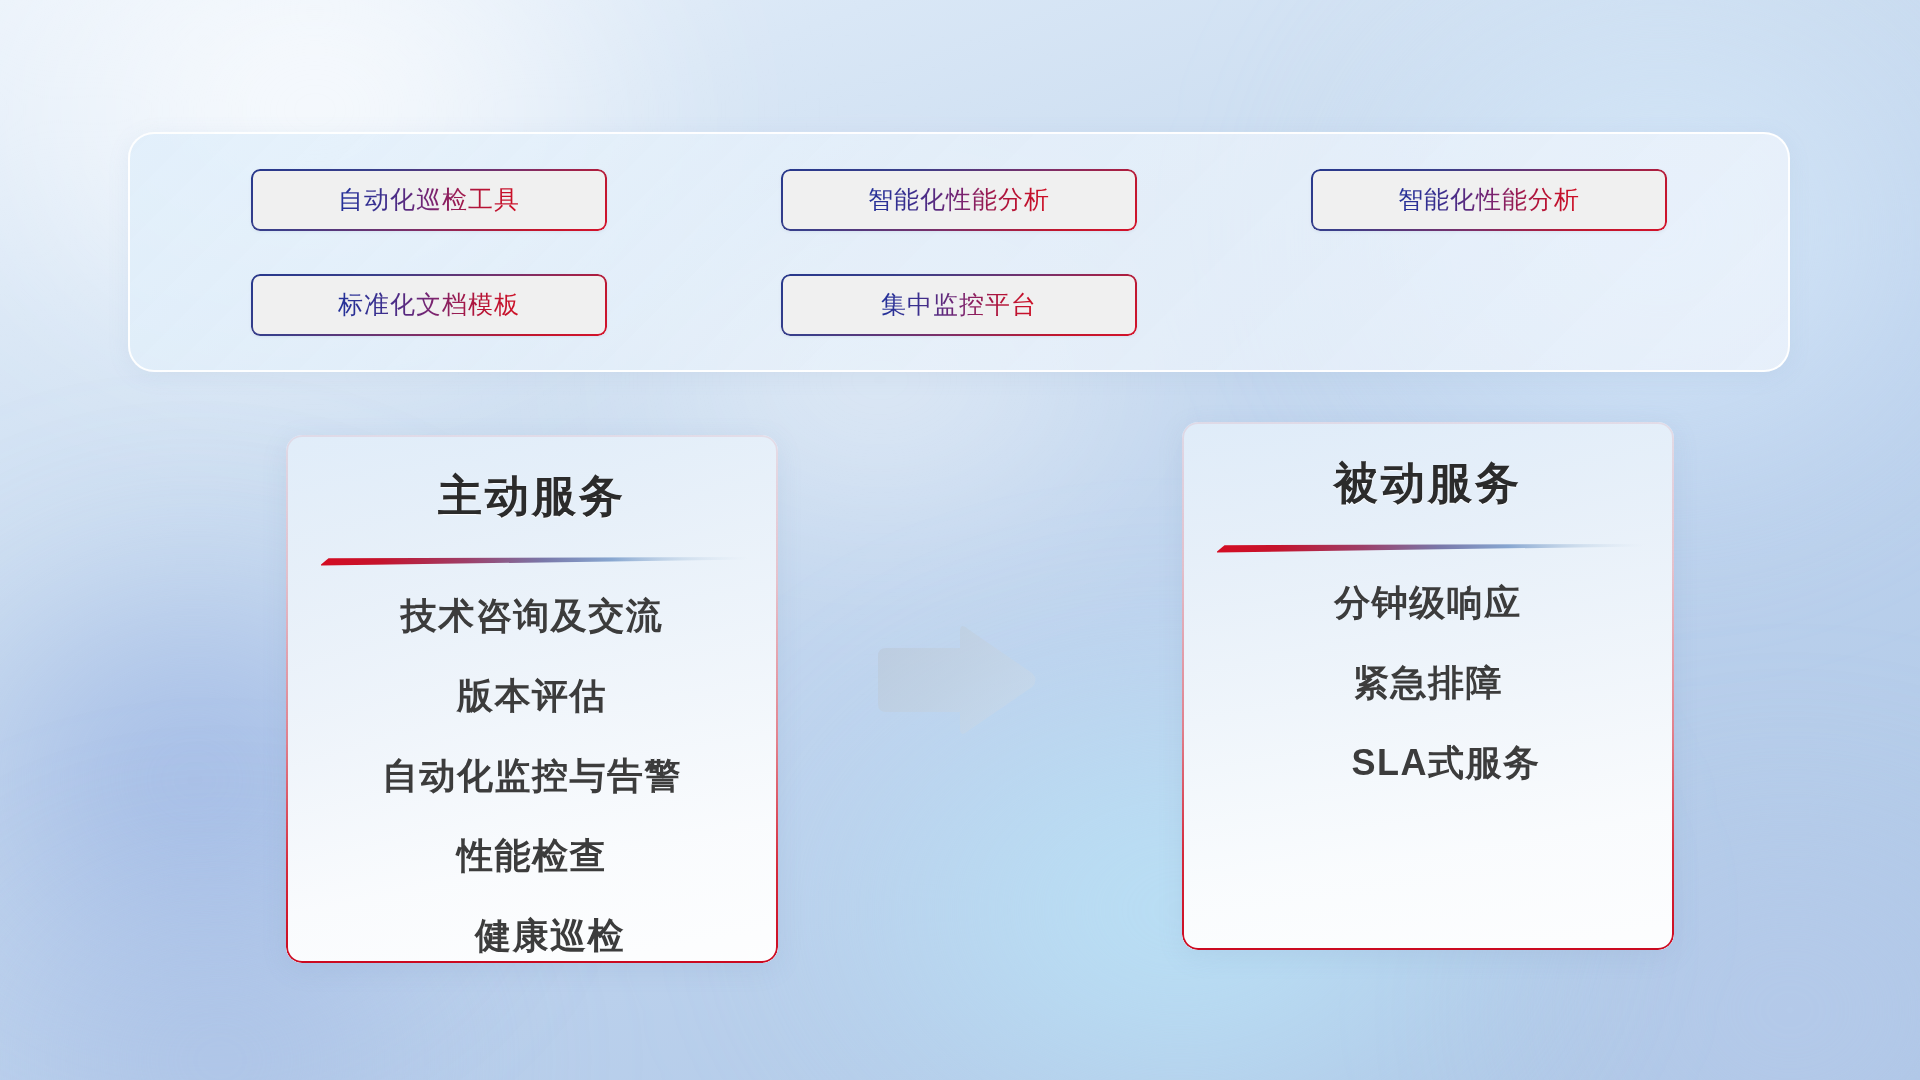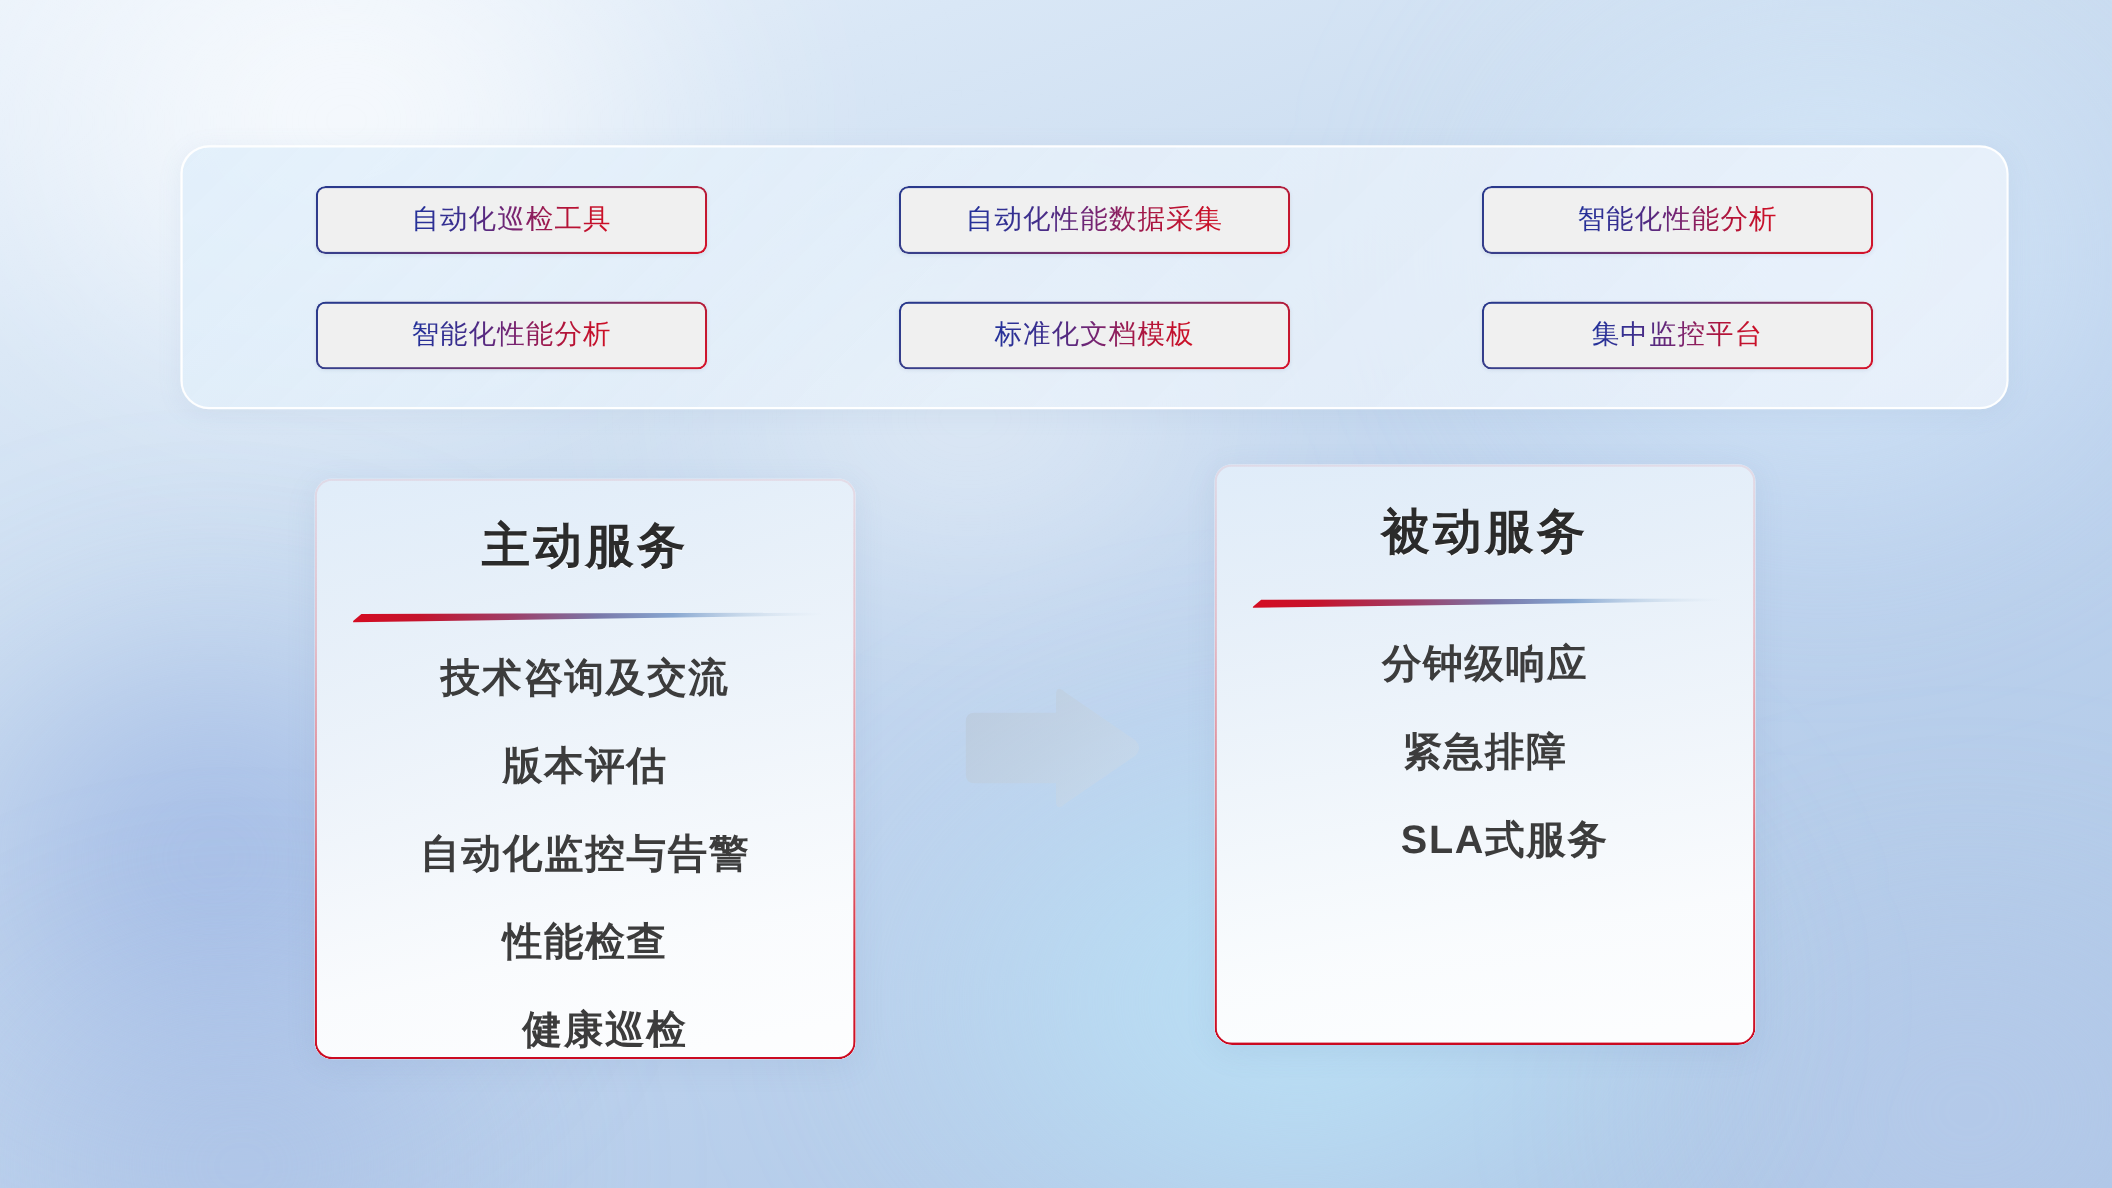--- a/index.html
+++ b/index.html
@@ -68,21 +68,20 @@
     border: 2px solid rgba(255,255,255,0.95);
     background: linear-gradient(135deg, rgba(223,238,250,0.82) 0%, rgba(233,242,251,0.74) 45%, rgba(243,247,253,0.70) 100%);
     box-shadow: 0 4px 22px rgba(120,150,190,0.10);
     display: grid;
     grid-template-columns: repeat(3, 1fr);
     grid-template-rows: repeat(2, 1fr);
     align-items: center;
     justify-items: center;
     padding: 24px 34px;
     row-gap: 22px;
-    margin-left: 36px;
   }
 
   .pill {
     position: relative;
     width: 356px;
     height: 62px;
     box-sizing: border-box;
     border-radius: 9px;
     background: #f0f0f0;
     display: flex;
@@ -147,21 +146,21 @@
         rgba(211,32,50,0.55) 58%,
         rgba(207,12,32,0.88) 82%,
         #cb0a21 100%);
     -webkit-mask: linear-gradient(#000 0 0) content-box, linear-gradient(#000 0 0);
     -webkit-mask-composite: xor;
     mask: linear-gradient(#000 0 0) content-box, linear-gradient(#000 0 0);
     mask-composite: exclude;
     pointer-events: none;
   }
   #card-proactive { left: 286px; margin-top: 13px; }
-  #card-reactive  { left: 1104px; }
+  #card-reactive  { left: 1182px; }
 
   .card-title {
     position: relative;
     margin: 0;
     padding-top: 32px;
     text-align: center;
     font-size: 44px;
     font-weight: 700;
     color: #2b2b2b;
     letter-spacing: 3px;
@@ -215,23 +214,20 @@
   <div class="bg-blob blob-e"></div>
   <div class="bg-blob blob-f"></div>
   <div class="bg-blob blob-c"></div>
 
   <div id="capability-panel">
 
     <div class="pill">
       <span class="pill-label">自动化巡检工具</span>
     </div>
 
-    <div class="pill">
-      <span class="pill-label">自动化性能数据采集</span>
-    </div>
 
     <div class="pill">
       <span class="pill-label">智能化性能分析</span>
     </div>
 
     <div class="pill">
       <span class="pill-label">智能化性能分析</span>
     </div>
 
     <div class="pill">

